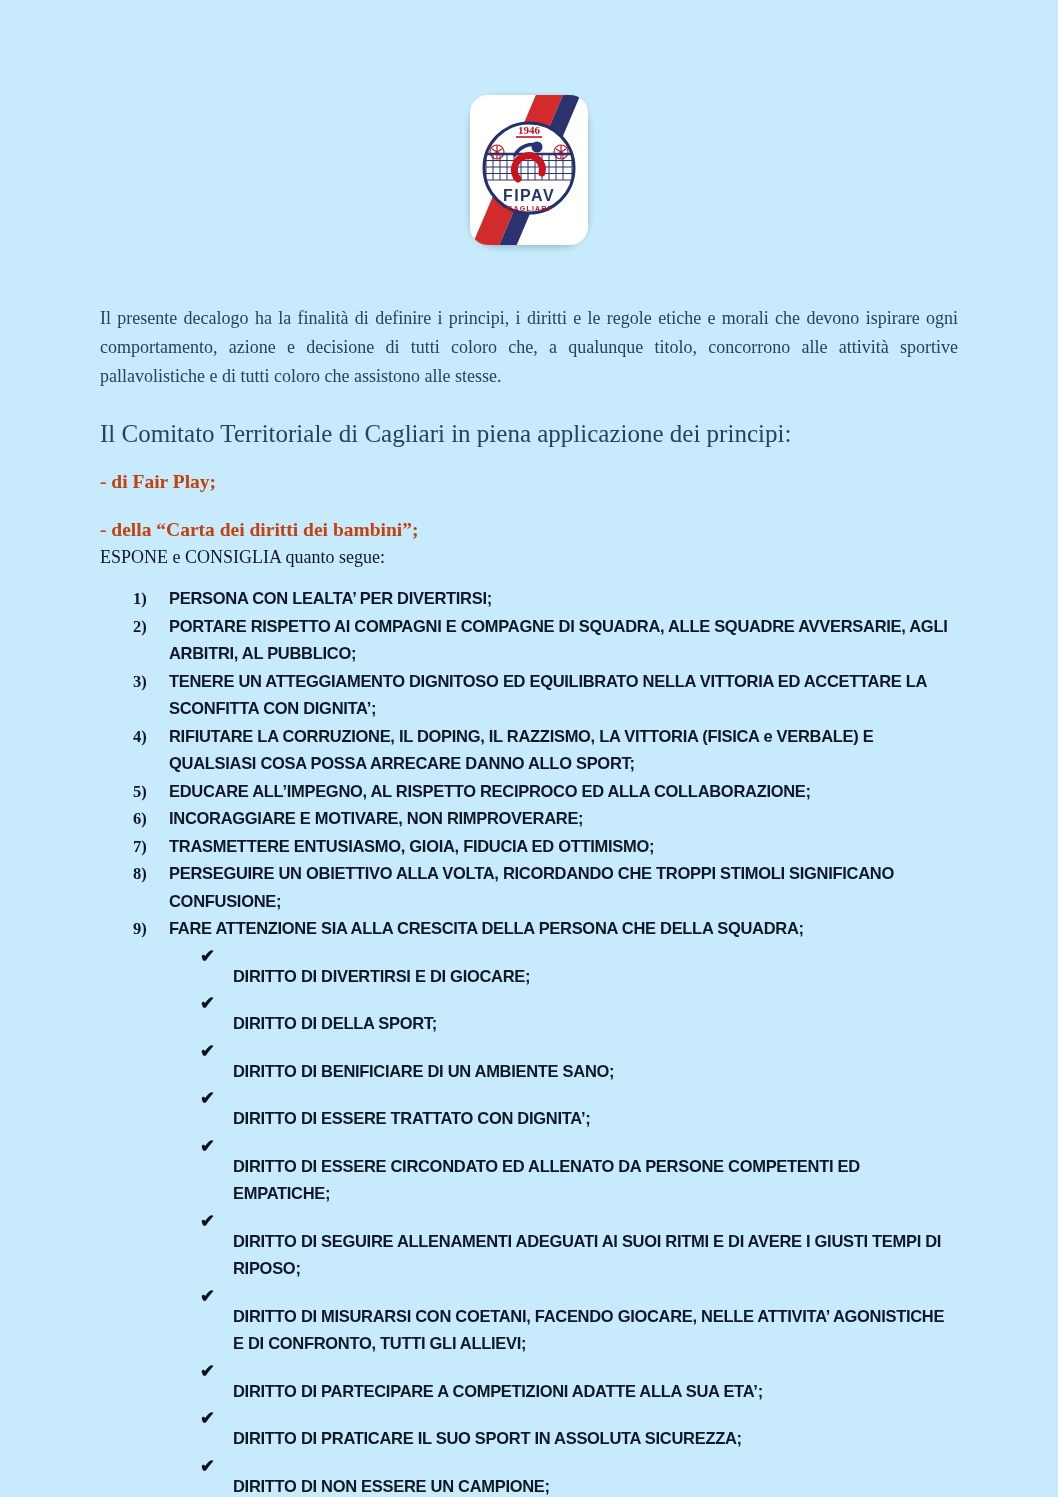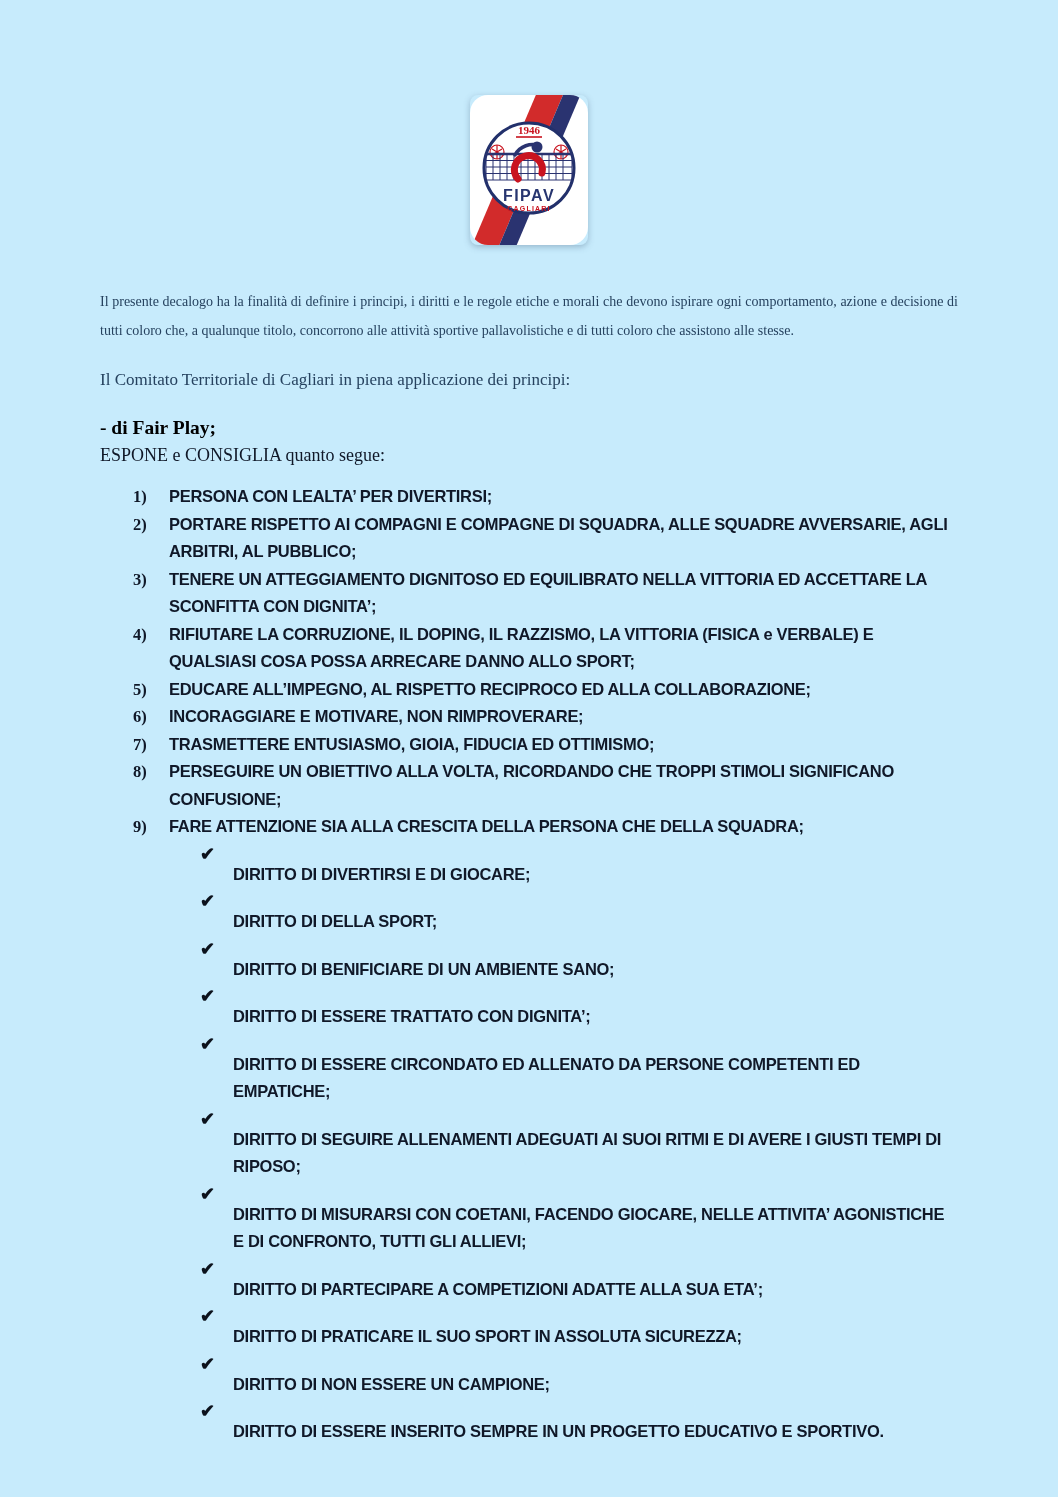--- a/index.html
+++ b/index.html
@@ -6,40 +6,40 @@
   body{
     width:1058px;height:1497px;position:relative;overflow:hidden;
     background:#c7ebfc;
     font-family:"Liberation Serif", serif;
   }
   .page{position:relative;width:1058px;height:1497px;}
 
   
   .logo-wrap{
     width:118px;height:150px;margin:95px auto 0;
-    border-radius:8px;
+    border-radius:26px;
     box-shadow:0 2px 6px rgba(60,90,120,.35);
   }
   .logo-wrap svg{display:block;}
 
   
   .content{padding:0 100px;color:#26425f;}
   p.lead{
-    margin:42px 0 0 0;
-    font-size:14px;line-height:29px;
+    margin:59px 0 0 0;
+    font-size:18px;line-height:29px;
     text-align:justify;
   }
   p.lead2{
-    margin:20px 0 0 0;
-    font-size:17px;line-height:29px;
+    margin:28px 0 0 0;
+    font-size:25px;line-height:29px;
   }
   .principle{
     margin:19px 0 0 0;
     font-size:19.5px;line-height:29px;
-    font-weight:bold;color:#000000;
+    font-weight:bold;color:#c2410c;
   }
   .espone{
     margin:0 0 0 0;
     font-size:18px;line-height:27px;
     font-weight:normal;color:#101828;
   }
 
   
   .rules{margin:14px 0 0 33px;width:828px;}
   .rule{
@@ -141,20 +141,21 @@
   <div class="content">
 
     <p class="lead">Il presente decalogo ha la finalità di definire i principi, i diritti e le regole etiche e morali che devono ispirare ogni comportamento, azione e decisione di tutti coloro che, a qualunque titolo, concorrono alle attività sportive pallavolistiche e di tutti coloro che assistono alle stesse.</p>
 
     <p class="lead2">Il Comitato Territoriale di Cagliari in piena applicazione dei principi:</p>
 
     <div>
 
         <p class="principle">- di Fair Play;</p>
 
+        <p class="principle">- della “Carta dei diritti dei bambini”;</p>
 
       </div>
 
     <p class="espone">ESPONE e CONSIGLIA quanto segue:</p>
 
     <div class="rules">
 
         <div class="rule">
           <span class="num">1)</span>
           <span class="rule-text">PERSONA CON LEALTA’ PER DIVERTIRSI;</span>

